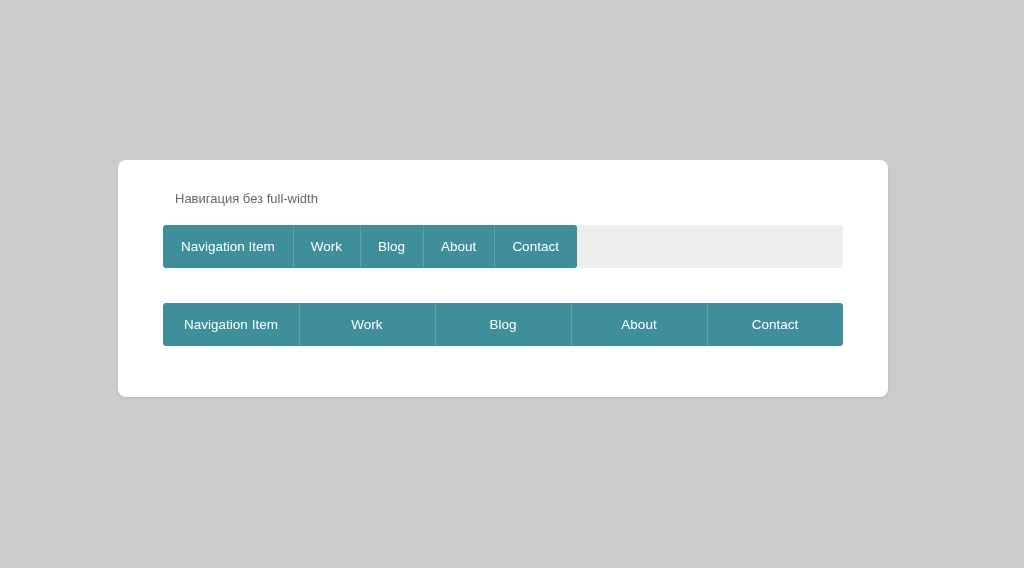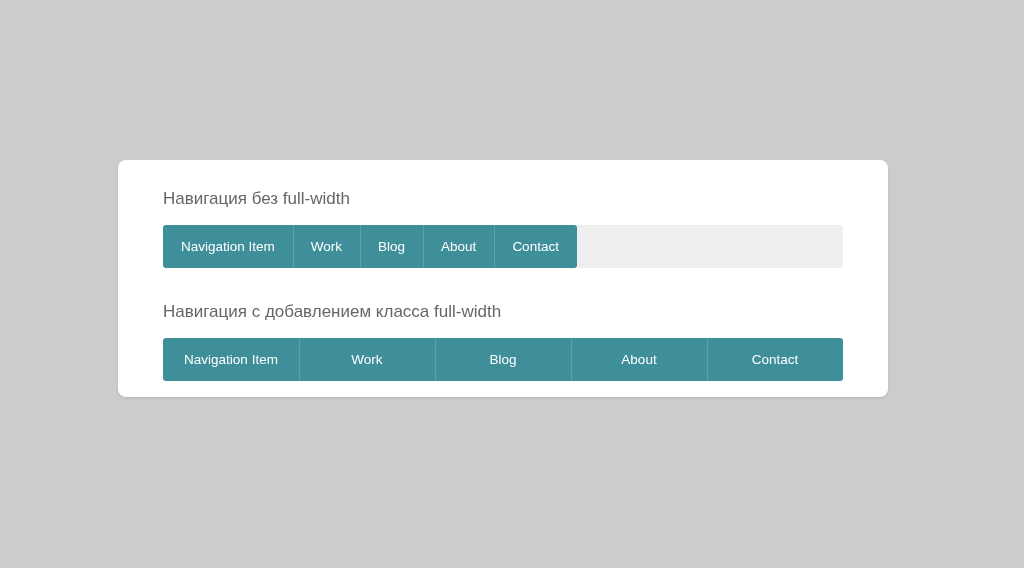--- a/index.html
+++ b/index.html
@@ -31,24 +31,24 @@
 
   .section {
     position: absolute;
     left: 45px;
     right: 45px;
   }
   .section-one { top: 30px; }
   .section-two { top: 143px; }
 
   .caption {
-    font-size: 17px;
+    font-size: 13px;
     color: #666666;
     line-height: 18px;
-    margin: 0 0 17px 0;
+    margin: 0 0 17px 12px;
     white-space: nowrap;
   }
 
   
   .nav-shell {
     position: relative;
     height: 43px;
     border-radius: 4px;
   }
   .nav-shell-bg {
@@ -127,21 +127,20 @@
           <span>About</span>
         </a>
         <a class="nav-item" href="#">
           <span>Contact</span>
         </a>
       </nav>
     </div>
   </div>
 
   <div class="section section-two">
-    <div class="caption">Навигация с добавлением класса full-width</div>
 
     <div class="nav-shell">
       <nav class="nav nav-full">
         <a class="nav-item" href="#">
           <span>Navigation Item</span>
         </a>
         <a class="nav-item" href="#">
           <span>Work</span>
         </a>
         <a class="nav-item" href="#">

